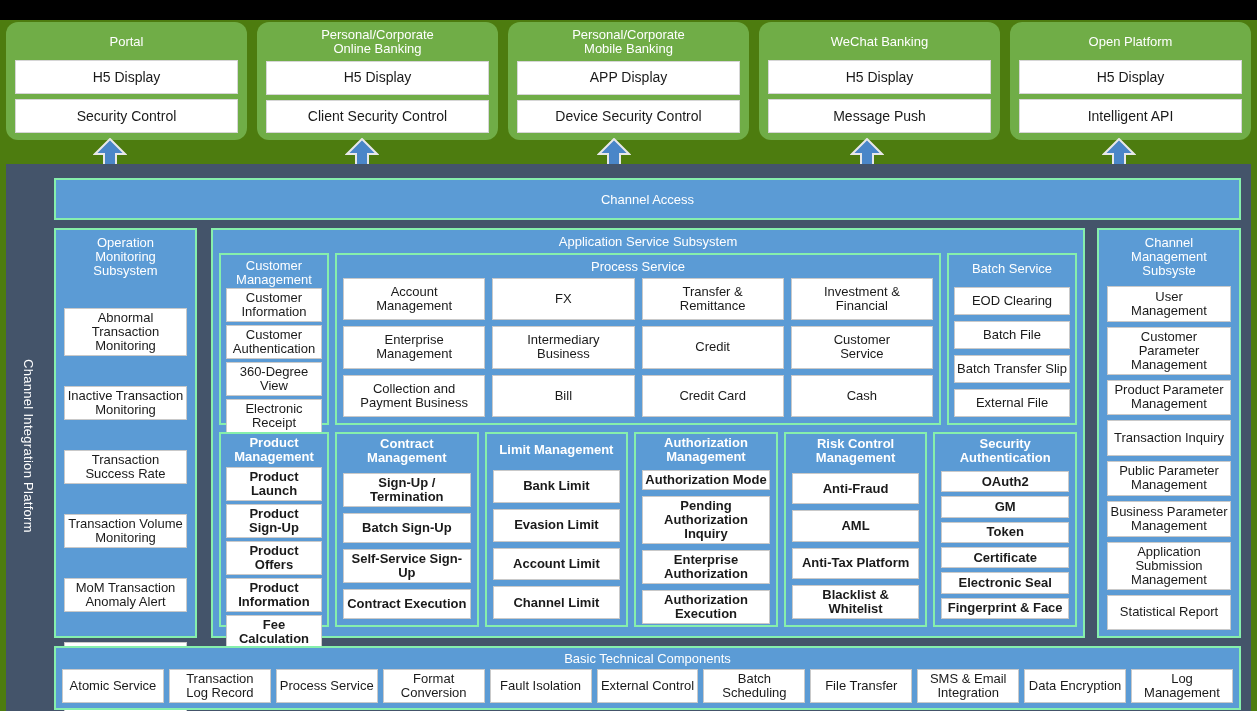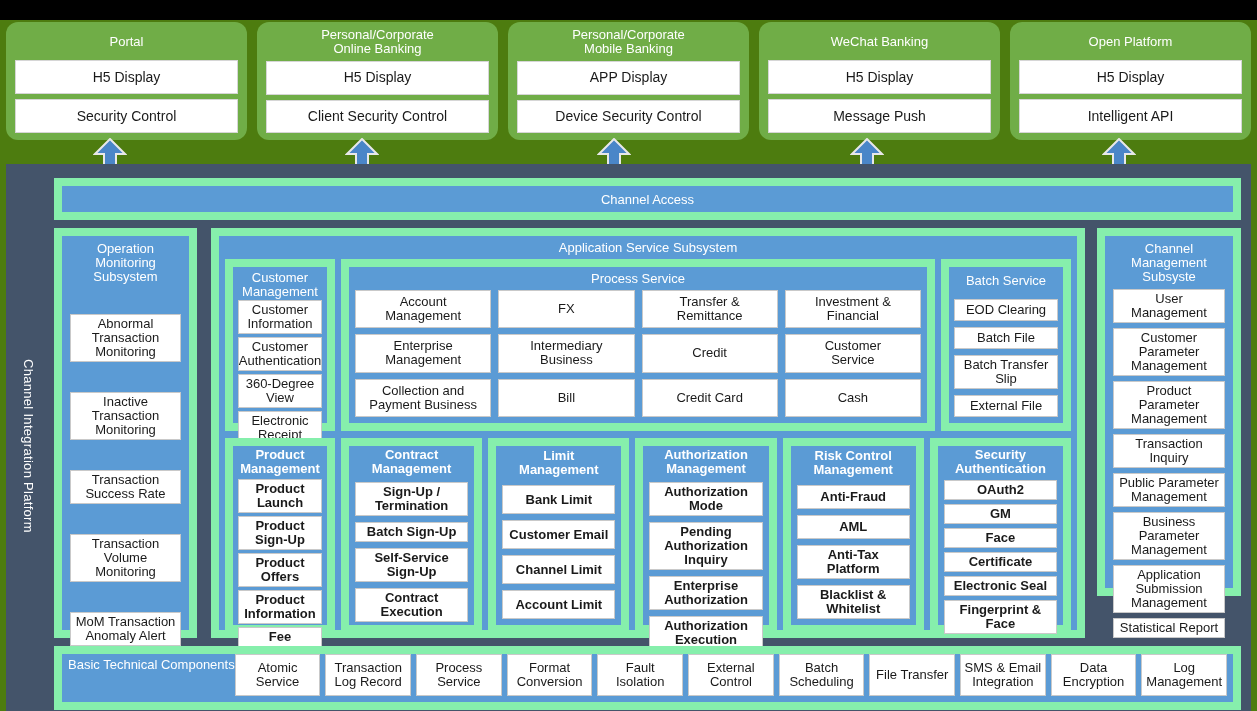--- a/index.html
+++ b/index.html
@@ -45,21 +45,21 @@
   }
   .platform-label {
     position: absolute; left: 4px; top: 0; width: 36px; height: 563px;
     display: flex; align-items: center; justify-content: center;
     color: #ffffff; font-size: 13px; letter-spacing: .3px;
     writing-mode: vertical-rl; text-orientation: mixed; white-space: nowrap;
   }
 
   
   .bluebox {
-    background: #5B9BD5; border: 8px solid #86efac;
+    background: #5B9BD5; border: 2px solid #86efac;
   }
   .bx-title {
     color: #ffffff; text-align: center; font-size: 13px; line-height: 14px;
     padding: 4px 2px 3px 2px;
   }
   .wbtn {
     background: #ffffff; color: #1a1a1a; border: 1px solid #c9c9c9;
     text-align: center; font-size: 13px; line-height: 14px;
     display: flex; align-items: center; justify-content: center;
     padding: 2px 2px; white-space: pre-line;
@@ -109,30 +109,30 @@
   .grpcol .bx-title { min-height: 30px; display: flex; align-items: center;
                       justify-content: center; padding: 3px 1px 2px 1px; }
   .grpcol .wbtn { flex: 1 1 0; margin-top: 6px; }
   .prodmgmt { width: 110px; flex: none; padding: 0 5px 5px 5px; }
   .prodmgmt .bx-title { min-height: 30px; padding-top: 4px; }
   .prodmgmt .wbtn { margin-top: 3px; }
   .secauth .wbtn { margin-top: 4px; }
 
   
   .chmgmt {
-    position: absolute; left: 1043px; top: 0px; width: 144px; height: 368px;
+    position: absolute; left: 1043px; top: 0px; width: 144px; height: 410px;
     display: flex; flex-direction: column; padding: 0 8px 6px 8px;
   }
   .chmgmt .bx-title { padding-top: 6px; min-height: 48px; }
   .chmgmt .wbtn { flex: 1 1 0; margin-top: 5px; }
 
   
   .basic {
     position: absolute; left: 0px; top: 418px; width: 1187px; height: 64px;
-    padding: 0 6px 6px 6px; display: flex; 
+    padding: 0 6px 6px 6px; display: flex; flex-direction: column;
   }
   .basic .bx-title { padding: 4px 0 3px 0; }
   .basicrow { flex: 1 1 0; display: flex; gap: 5px; }
   .basicrow .wbtn { flex: 1 1 0; }
 </style>
 </head>
 <body>
 
 <div id="stage">
 
@@ -285,23 +285,23 @@
             <div class="bx-title" style="white-space:pre-line">Contract Management</div>
             <div class="wbtn">Sign-Up / Termination</div>
             <div class="wbtn">Batch Sign-Up</div>
             <div class="wbtn">Self-Service Sign-Up</div>
             <div class="wbtn">Contract Execution</div>
           </div>
 
           <div class="grpcol bluebox">
             <div class="bx-title" style="white-space:pre-line">Limit Management</div>
             <div class="wbtn">Bank Limit</div>
-            <div class="wbtn">Customer Email</div>
+            <div class="wbtn">Evasion Limit</div>
+            <div class="wbtn">Account Limit</div>
             <div class="wbtn">Channel Limit</div>
-            <div class="wbtn">Account Limit</div>
           </div>
 
           <div class="grpcol bluebox">
             <div class="bx-title" style="white-space:pre-line">Authorization
 Management</div>
             <div class="wbtn">Authorization Mode</div>
             <div class="wbtn">Pending Authorization
 Inquiry</div>
             <div class="wbtn">Enterprise
 Authorization</div>
@@ -317,21 +317,21 @@
             <div class="wbtn">Anti-Tax Platform</div>
             <div class="wbtn">Blacklist &amp;
 Whitelist</div>
           </div>
 
           <div class="grpcol secauth bluebox">
             <div class="bx-title" style="white-space:pre-line">Security
 Authentication</div>
             <div class="wbtn">OAuth2</div>
             <div class="wbtn">GM</div>
-            <div class="wbtn">Face</div>
+            <div class="wbtn">Token</div>
             <div class="wbtn">Certificate</div>
             <div class="wbtn">Electronic Seal</div>
             <div class="wbtn">Fingerprint &amp; Face</div>
           </div>
 
         </div>
       </div>
 
       <div class="chmgmt bluebox">
         <div class="bx-title" style="white-space:pre-line">Channel

